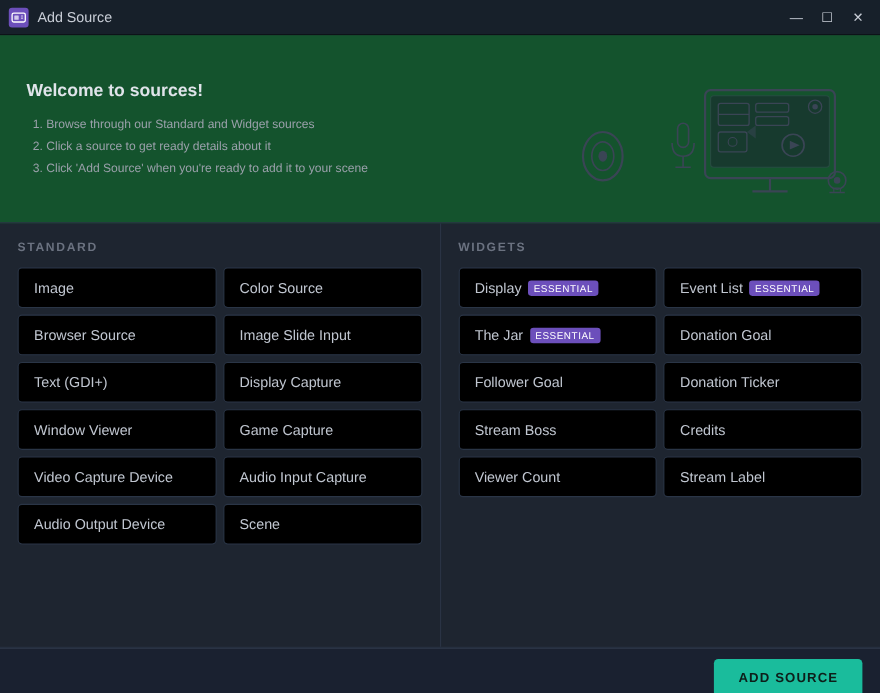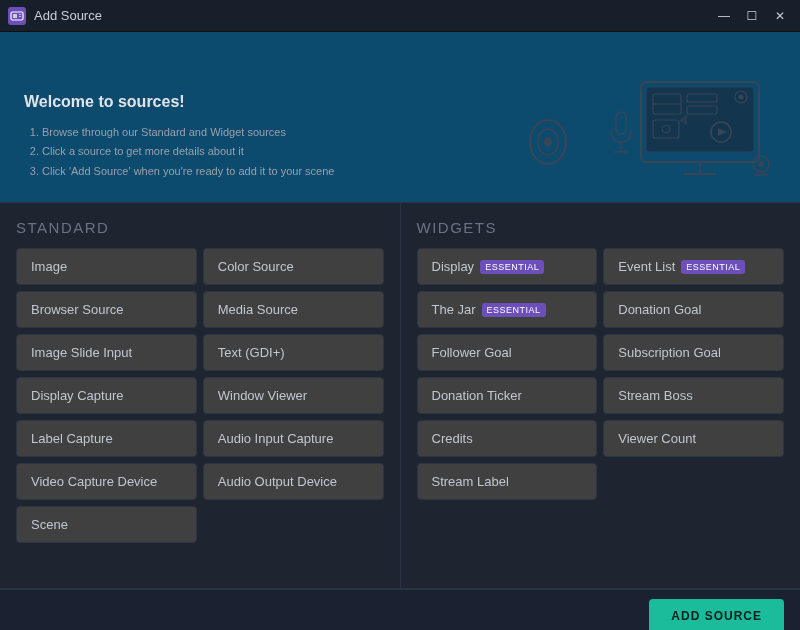--- a/index.html
+++ b/index.html
@@ -55,25 +55,25 @@
       color: #c8cdd6;
       cursor: pointer;
       font-size: 12px;
       display: flex;
       align-items: center;
       justify-content: center;
     }
 
     
     .hero {
-      background: #0c4a6e;
+      background: #14532d;
       padding: 24px 24px 20px 24px;
       display: flex;
       justify-content: space-between;
-      align-items: flex-end;
+      align-items: center;
       border-bottom: 1px solid #2a3344;
     }
     .hero-text h2 {
       color: #e0e4ea;
       font-size: 16px;
       margin-bottom: 12px;
       font-weight: 600;
     }
     .hero-text ol {
       padding-left: 18px;
@@ -100,38 +100,38 @@
     
     .section {
       flex: 1;
       padding: 16px;
     }
     .section-divider {
       width: 1px;
       background: #2a3344;
     }
     .section-title {
-      font-size: 15px;
-      font-weight: 400;
+      font-size: 11px;
+      font-weight: 700;
       color: #6b7280;
       letter-spacing: 1.5px;
       text-transform: uppercase;
       margin-bottom: 12px;
     }
 
     
     .sources-grid {
       display: grid;
       grid-template-columns: 1fr 1fr;
       gap: 6px;
     }
 
     
     .source-item {
-      background: #404040;
+      background: #000000;
       border: 1px solid #2a3546;
       border-radius: 4px;
       padding: 10px 14px;
       cursor: pointer;
       color: #c0c6d0;
       font-size: 13px;
       transition: background 0.15s;
       display: flex;
       align-items: center;
       gap: 6px;
@@ -193,21 +193,21 @@
     <button class="title-bar-btn">☐</button>
     <button class="title-bar-btn close">✕</button>
   </div>
 </div>
 
 <div class="hero">
   <div class="hero-text">
     <h2>Welcome to sources!</h2>
     <ol>
       <li>Browse through our Standard and Widget sources</li>
-      <li>Click a source to get more details about it</li>
+      <li>Click a source to get ready details about it</li>
       <li>Click 'Add Source' when you're ready to add it to your scene</li>
     </ol>
   </div>
 
   <div class="monitor-illustration">
     <svg viewBox="0 0 280 130" fill="none" xmlns="http://www.w3.org/2000/svg">
 
       <ellipse cx="52" cy="90" rx="18" ry="22" stroke="#3a4555" stroke-width="2" fill="none"></ellipse>
       <ellipse cx="52" cy="90" rx="10" ry="13" stroke="#3a4555" stroke-width="1.5" fill="none"></ellipse>
       <ellipse cx="52" cy="90" rx="4" ry="5" fill="#3a4555"></ellipse>
@@ -254,42 +254,39 @@
       <div class="source-item">
         <span>Image</span>
       </div>
       <div class="source-item">
         <span>Color Source</span>
       </div>
       <div class="source-item">
         <span>Browser Source</span>
       </div>
       <div class="source-item">
-        <span>Media Source</span>
-      </div>
-      <div class="source-item">
         <span>Image Slide Input</span>
       </div>
       <div class="source-item">
         <span>Text (GDI+)</span>
       </div>
       <div class="source-item">
         <span>Display Capture</span>
       </div>
       <div class="source-item">
         <span>Window Viewer</span>
       </div>
       <div class="source-item">
-        <span>Label Capture</span>
+        <span>Game Capture</span>
+      </div>
+      <div class="source-item">
+        <span>Video Capture Device</span>
       </div>
       <div class="source-item">
         <span>Audio Input Capture</span>
-      </div>
-      <div class="source-item">
-        <span>Video Capture Device</span>
       </div>
       <div class="source-item">
         <span>Audio Output Device</span>
       </div>
       <div class="source-item">
         <span>Scene</span>
       </div>
     </div>
   </div>
 
@@ -310,23 +307,20 @@
         <span>The Jar</span>
         <span class="badge badge-essential">ESSENTIAL</span>
       </div>
       <div class="source-item">
         <span>Donation Goal</span>
       </div>
       <div class="source-item">
         <span>Follower Goal</span>
       </div>
       <div class="source-item">
-        <span>Subscription Goal</span>
-      </div>
-      <div class="source-item">
         <span>Donation Ticker</span>
       </div>
       <div class="source-item">
         <span>Stream Boss</span>
       </div>
       <div class="source-item">
         <span>Credits</span>
       </div>
       <div class="source-item">
         <span>Viewer Count</span>

